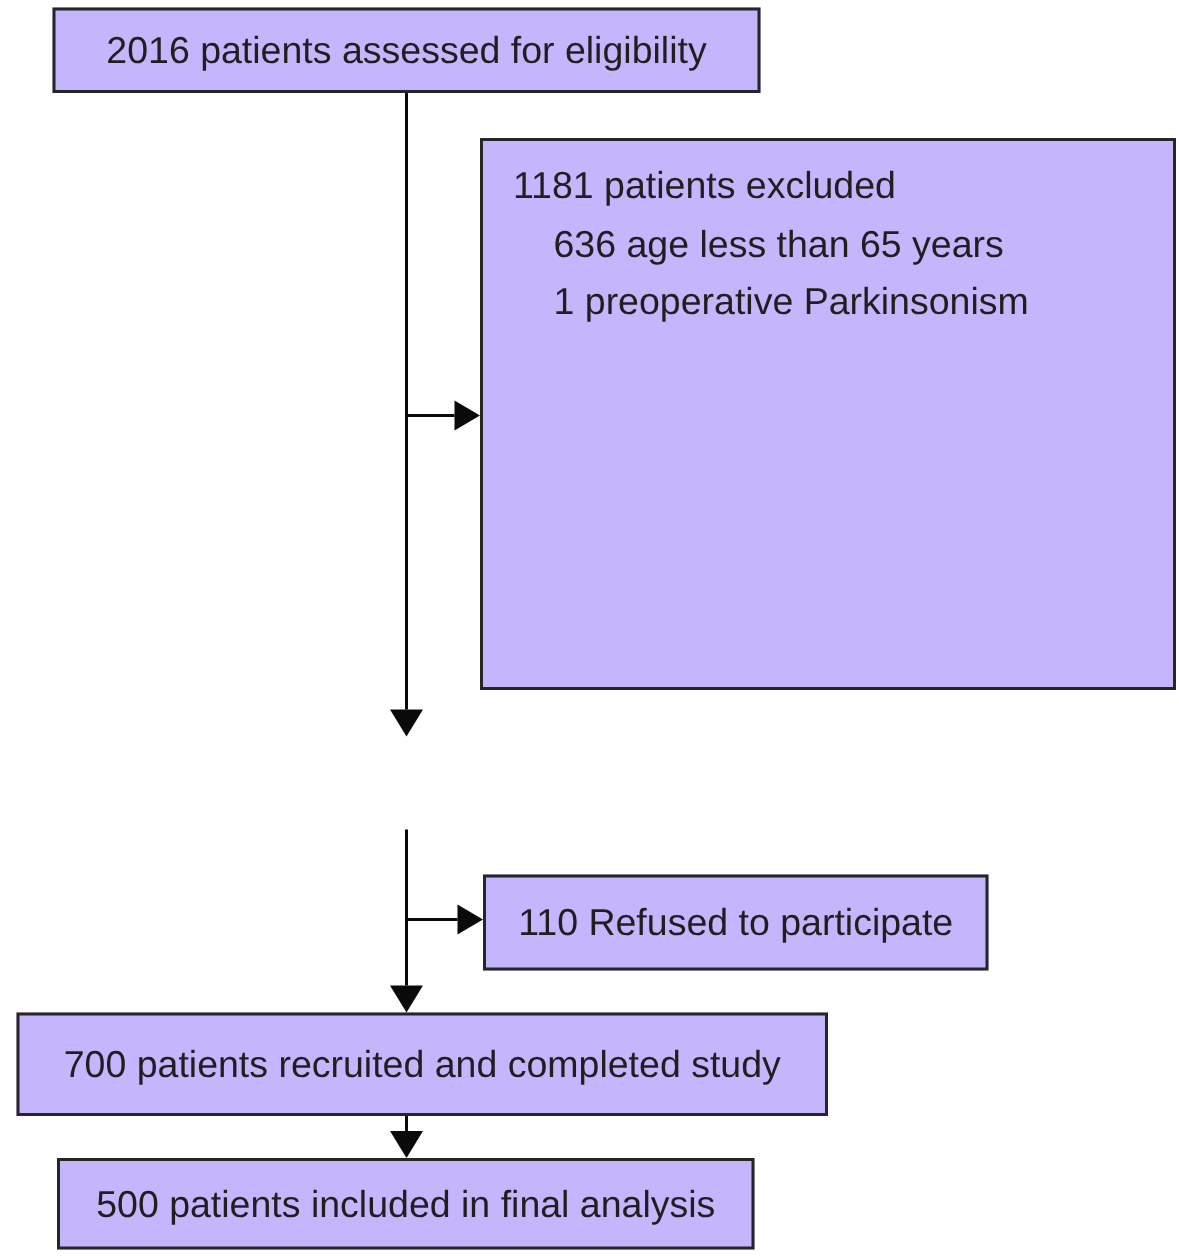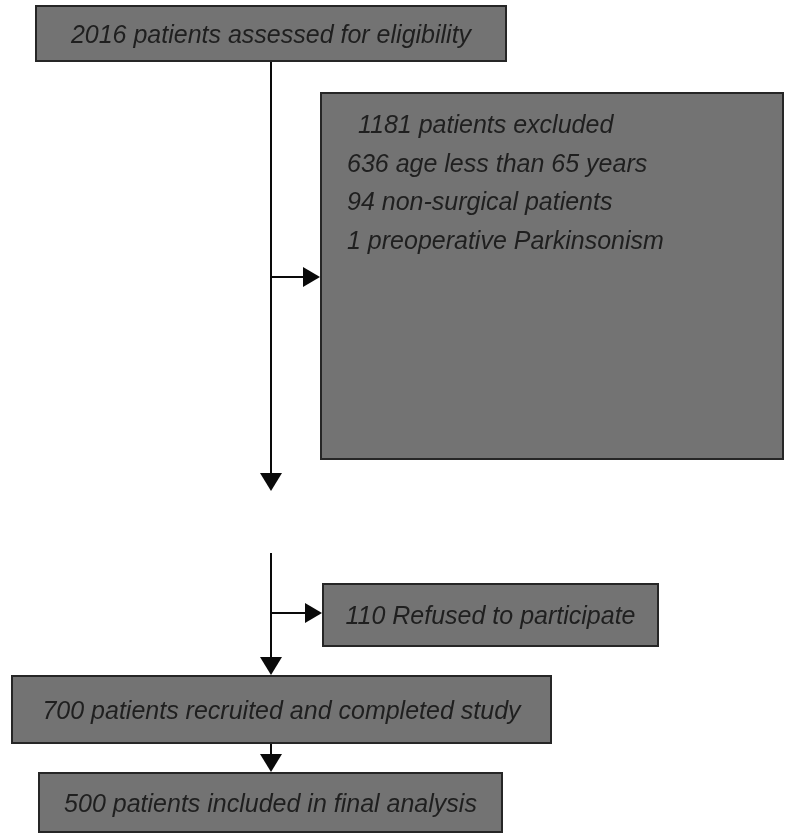--- a/index.html
+++ b/index.html
@@ -13,45 +13,44 @@
     height: 837px;
     background: #ffffff;
     font-family: "Liberation Sans", sans-serif;
     color: #1f1f1f;
     overflow: hidden;
   }
   .box {
     position: absolute;
     box-sizing: border-box;
     border: 2px solid #262626;
-    background: #737373;
+    background: #c4b5fd;
     font-size: 25px;
     line-height: 1.2;
     color: #1f1f1f;
-    font-style: italic;
   }
   .box.centered {
     display: flex;
     align-items: center;
     justify-content: center;
     text-align: center;
   }
   .box-assessed  { left: 35px;  top: 5px;   width: 472px; height: 57px; }
   .box-excluded  { left: 320px; top: 92px;  width: 464px; height: 368px; padding-top: 11px; }
   .box-eligible  { left: 107px; top: 491px; width: 330px; height: 62px; }
   .box-refused   { left: 322px; top: 583px; width: 337px; height: 64px; }
   .box-recruited { left: 11px;   top: 675px; width: 541px; height: 69px; }
   .box-final     { left: 38px;  top: 772px; width: 465px; height: 61px; }
 
   .excl-line {
     line-height: 38.6px;
     white-space: nowrap;
   }
-  .excl-title  { padding-left: 36px; }
-  .excl-reason { padding-left: 25px; }
+  .excl-title  { padding-left: 20px; }
+  .excl-reason { padding-left: 47px; }
 
   .line {
     position: absolute;
     background: #0a0a0a;
   }
   .arrowhead {
     position: absolute;
     width: 0;
     height: 0;
   }
@@ -82,21 +81,20 @@
 
 <div class="canvas">
 
   <div class="box centered box-assessed">
     <span>2016 patients assessed for eligibility</span>
   </div>
 
   <div class="box box-excluded">
     <div class="excl-line excl-title">1181 patients excluded</div>
     <div class="excl-line excl-reason">636 age less than 65 years</div>
-    <div class="excl-line excl-reason">94 non-surgical patients</div>
     <div class="excl-line excl-reason">1 preoperative Parkinsonism</div>
   </div>
 
 
   <div class="box centered box-refused">
     <span>110 Refused to participate</span>
   </div>
 
   <div class="box centered box-recruited">
     <span>700 patients recruited and completed study</span>

